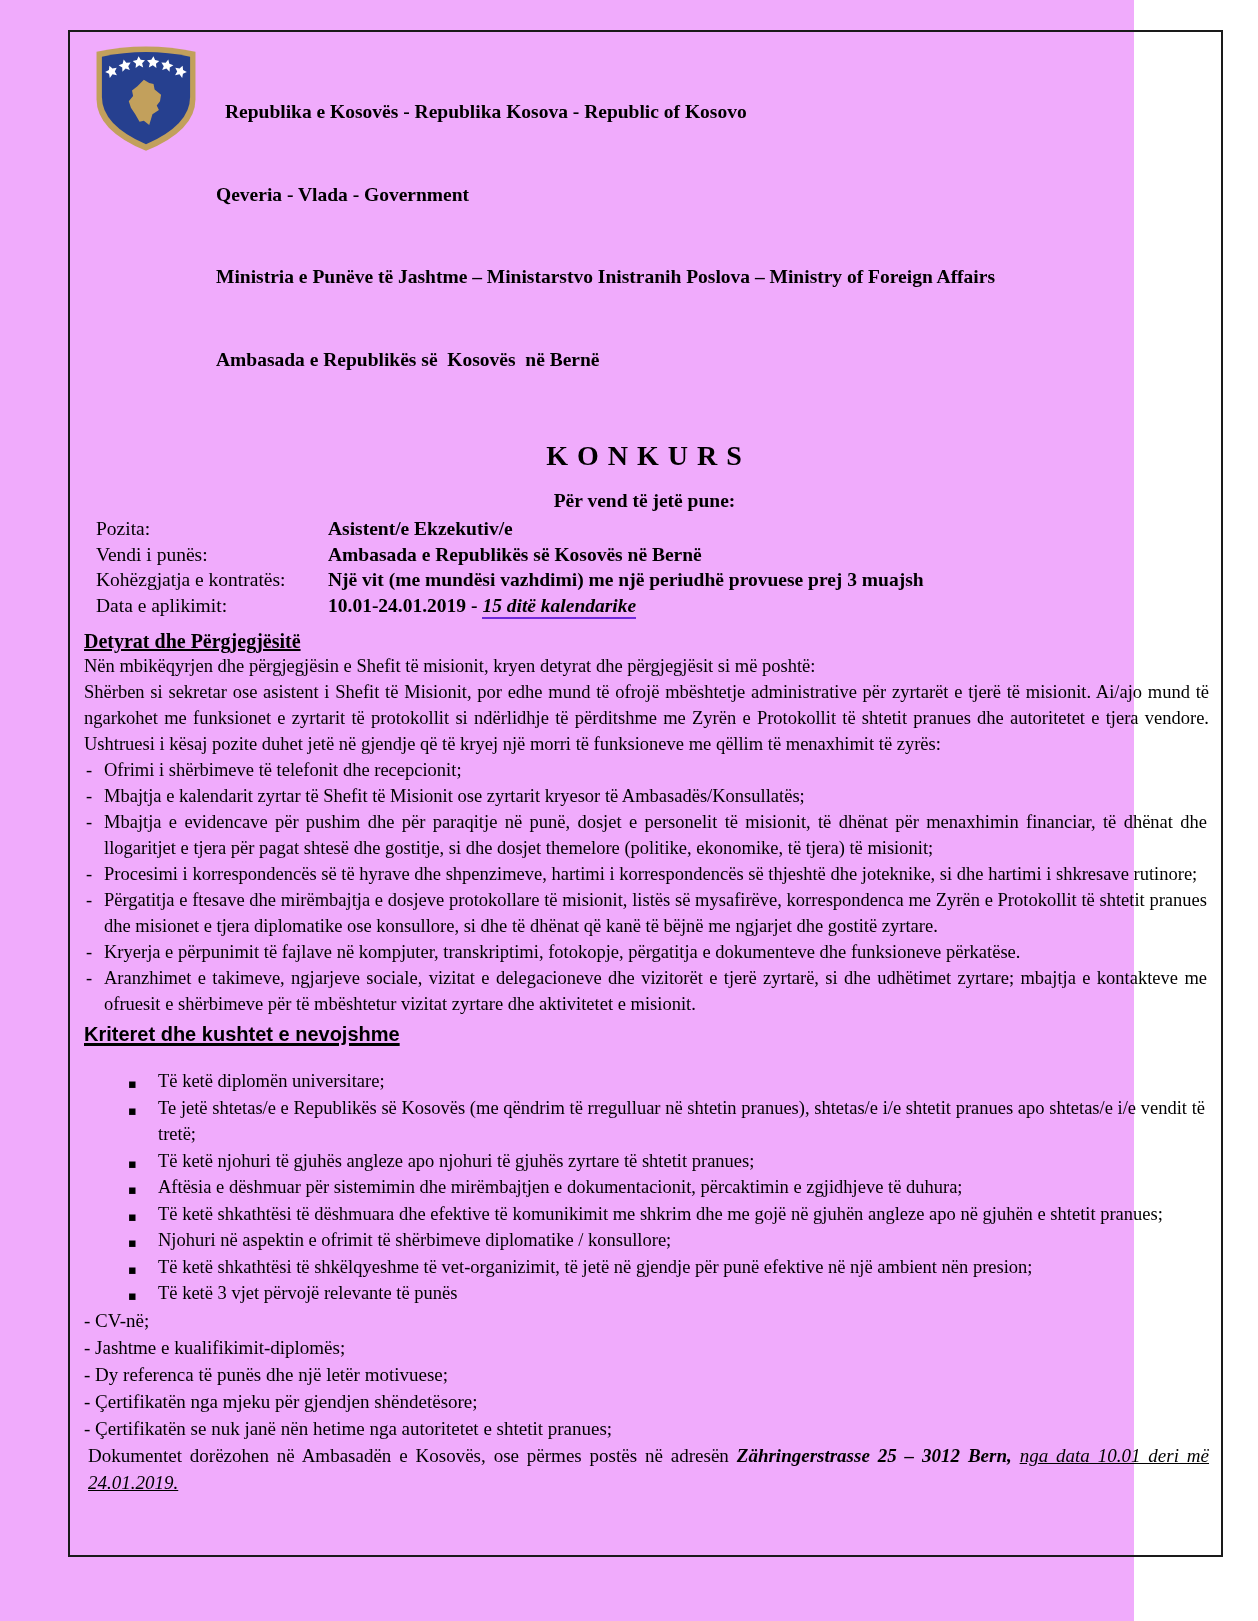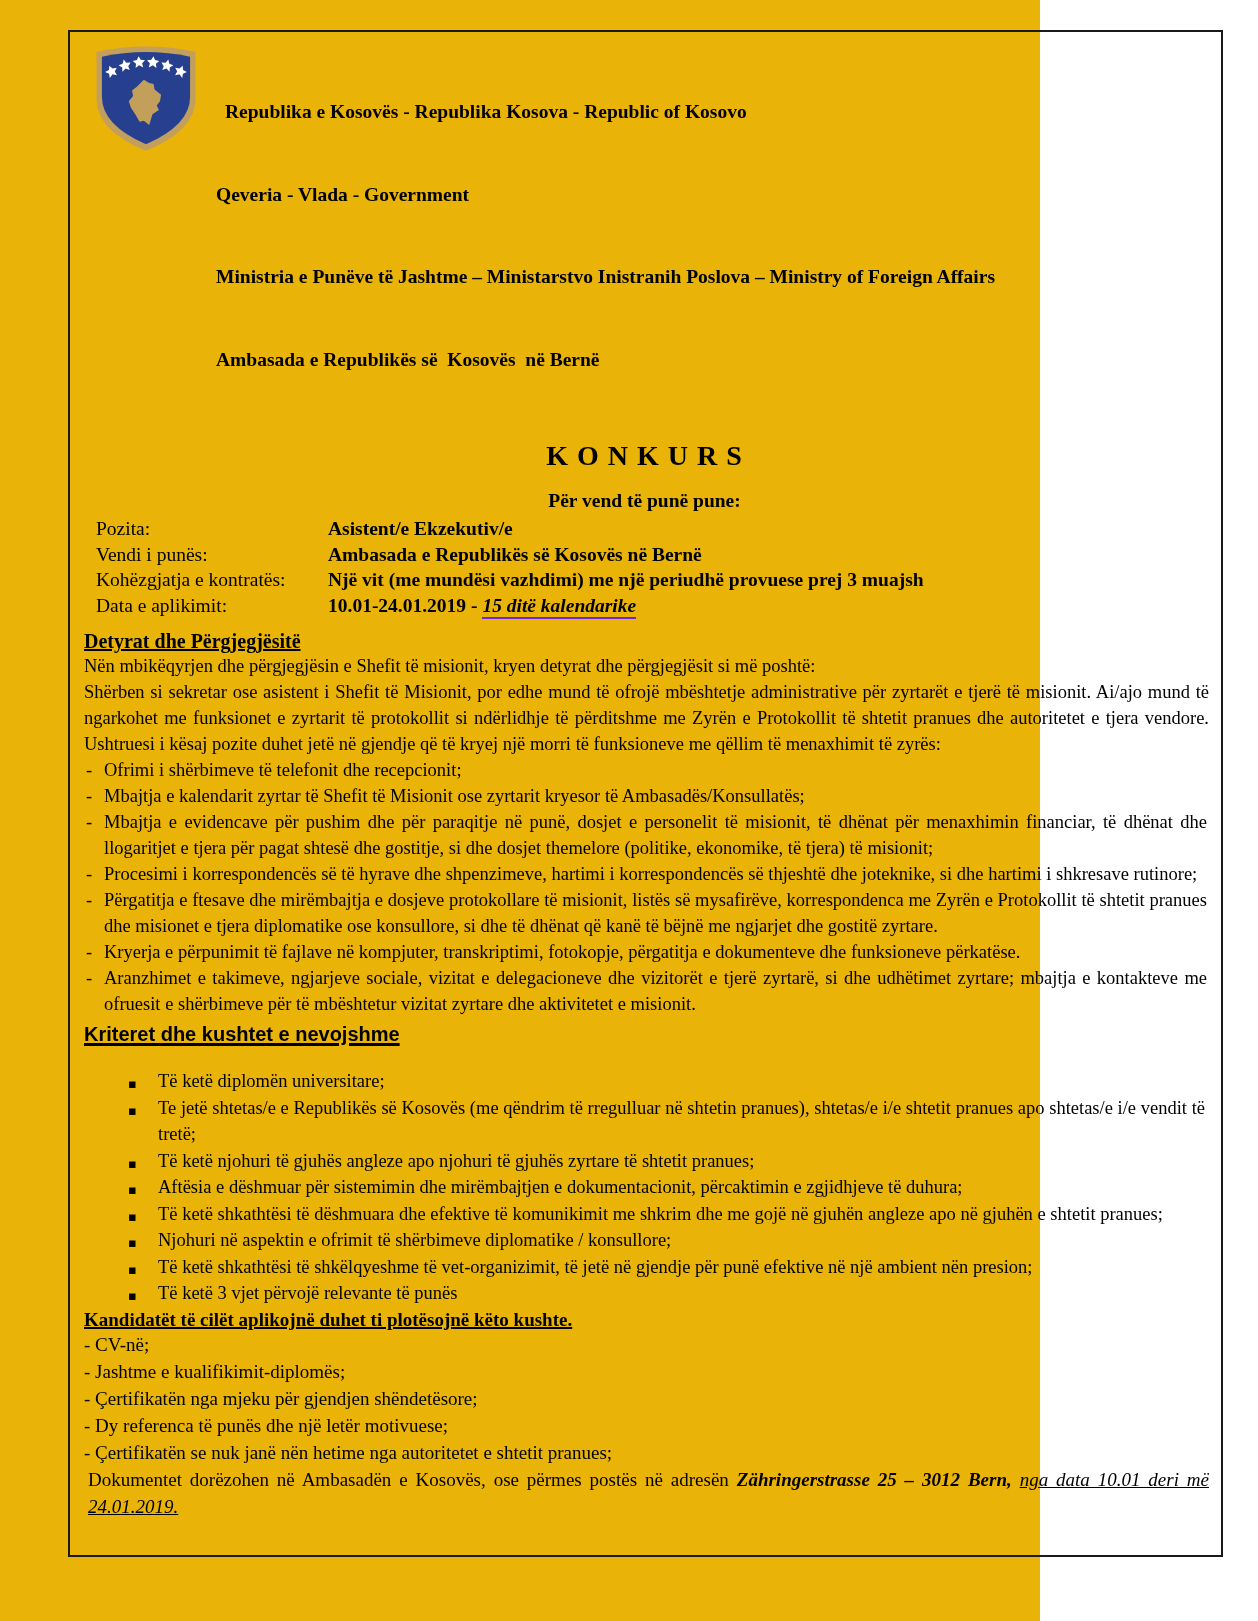--- a/index.html
+++ b/index.html
@@ -1,17 +1,17 @@
 <!DOCTYPE html>
 <html><head>
 <meta charset="utf-8">
 <style>
   html,body { margin:0; padding:0; background:#ffffff; }
   .page {
-    position:relative; width:1040px; height:1621px; background:#eab308;
+    position:relative; width:1134px; height:1621px; background:#f0abfc;
     font-family:"Liberation Serif","DejaVu Serif",serif; color:#000;
   }
   .frame {
     position:absolute; left:68px; top:30px; width:1155px; height:1527px;
     border:2px solid #1a1a1a; box-sizing:border-box;
     padding:6px 12px 0 10px; overflow:hidden;
   }
   
   .header { display:flex; gap:16px; }
   .emblem { width:108px; height:114px; flex:none; margin-left:12px; margin-top:2px; }
@@ -76,21 +76,21 @@
       </svg>
       <div class="header-lines">
         <div class="hl hl-0">Republika e Kosovës - Republika Kosova - Republic of Kosovo</div>
         <div class="hl">Qeveria - Vlada - Government</div>
         <div class="hl">Ministria e Punëve të Jashtme – Ministarstvo Inistranih Poslova – Ministry of Foreign Affairs</div>
         <div class="hl">Ambasada e Republikës së  Kosovës  në Bernë</div>
       </div>
     </div>
 
     <div class="konkurs">K O N K U R S</div>
-    <div class="subtitle">Për vend të punë pune:</div>
+    <div class="subtitle">Për vend të jetë pune:</div>
 
     <div class="rows">
       <div class="row">
         <span class="lbl">Pozita:</span>
         <span class="val">Asistent/e Ekzekutiv/e</span>
       </div>
       <div class="row">
         <span class="lbl">Vendi i punës:</span>
         <span class="val">Ambasada e Republikës së Kosovës në Bernë</span>
       </div>
@@ -124,26 +124,25 @@
       <div class="sitem"><span class="smark">▪</span><span>Të ketë diplomën universitare;</span></div>
       <div class="sitem"><span class="smark">▪</span><span>Te jetë shtetas/e e Republikës së Kosovës (me qëndrim të rregulluar në shtetin pranues), shtetas/e i/e shtetit pranues apo shtetas/e  i/e vendit të tretë;</span></div>
       <div class="sitem"><span class="smark">▪</span><span>Të ketë njohuri të gjuhës angleze apo njohuri të gjuhës zyrtare të shtetit pranues;</span></div>
       <div class="sitem"><span class="smark">▪</span><span>Aftësia e dëshmuar për sistemimin dhe mirëmbajtjen e dokumentacionit, përcaktimin e zgjidhjeve të duhura;</span></div>
       <div class="sitem"><span class="smark">▪</span><span>Të ketë shkathtësi të dëshmuara dhe efektive të komunikimit me shkrim dhe me gojë në gjuhën angleze apo në gjuhën e shtetit pranues;</span></div>
       <div class="sitem"><span class="smark">▪</span><span>Njohuri në aspektin e ofrimit të shërbimeve diplomatike / konsullore;</span></div>
       <div class="sitem"><span class="smark">▪</span><span>Të ketë shkathtësi të shkëlqyeshme të vet-organizimit, të jetë në gjendje për punë efektive në një ambient nën presion;</span></div>
       <div class="sitem"><span class="smark">▪</span><span>Të ketë 3 vjet përvojë relevante të punës</span></div>
     </div>
 
-    <div class="sec-heading serif-h2">Kandidatët të cilët aplikojnë duhet ti plotësojnë këto kushte.</div>
 
     <div class="checklist">
       <div class="citem">- CV-në;</div>
       <div class="citem">- Jashtme e kualifikimit-diplomës;</div>
+      <div class="citem">- Dy referenca të punës dhe një letër motivuese;</div>
       <div class="citem">- Çertifikatën nga mjeku për gjendjen shëndetësore;</div>
-      <div class="citem">- Dy referenca të punës dhe një letër motivuese;</div>
       <div class="citem">- Çertifikatën se nuk janë nën hetime nga autoritetet e shtetit pranues;</div>
     </div>
 
     <p class="body just footer-p"><span>Dokumentet dorëzohen në Ambasadën e Kosovës, ose përmes postës në adresën </span><span class="addr">Zähringerstrasse 25 – 3012 Bern,</span><span> </span><span class="daterange">nga data 10.01 deri më 24.01.2019.</span></p>
 
   </div>
 </div>
 
 </body></html>

